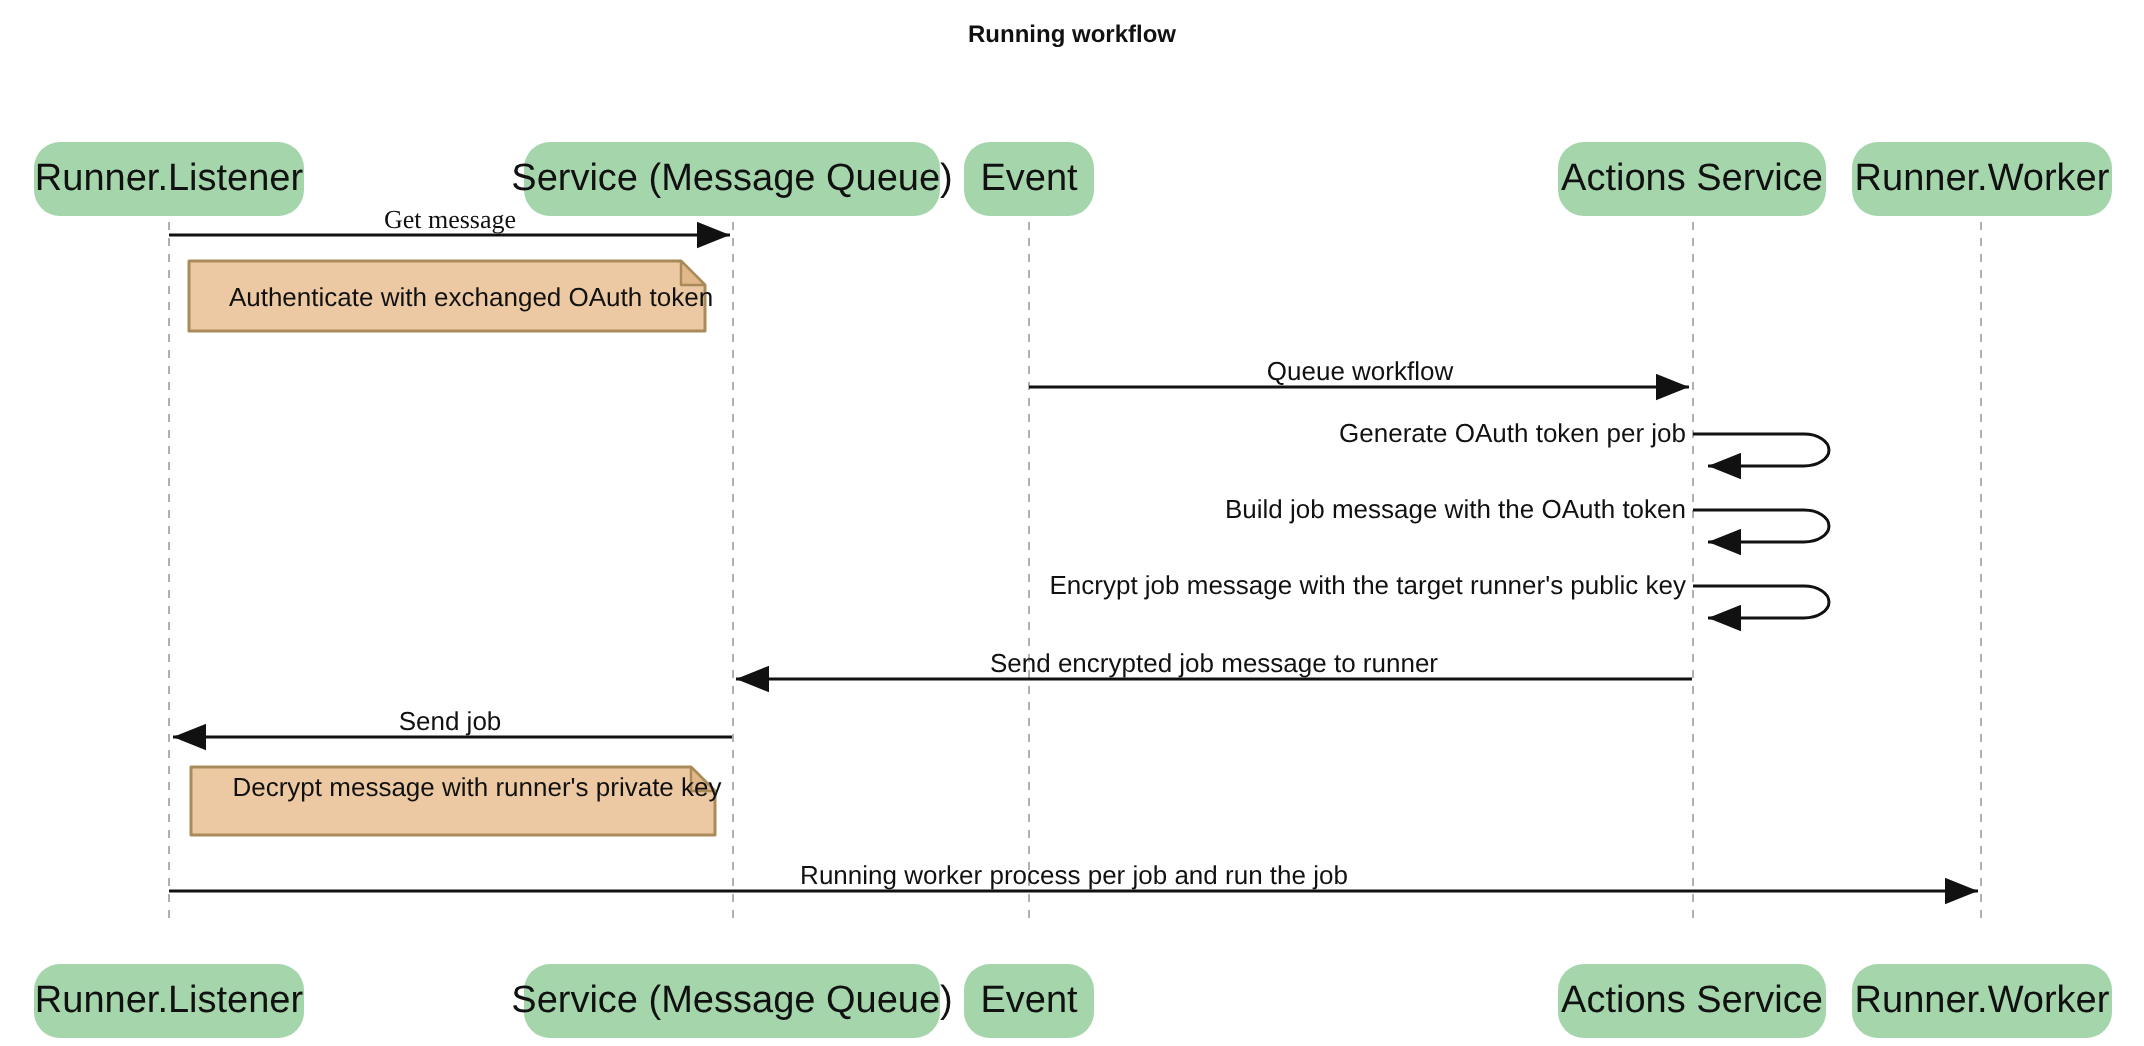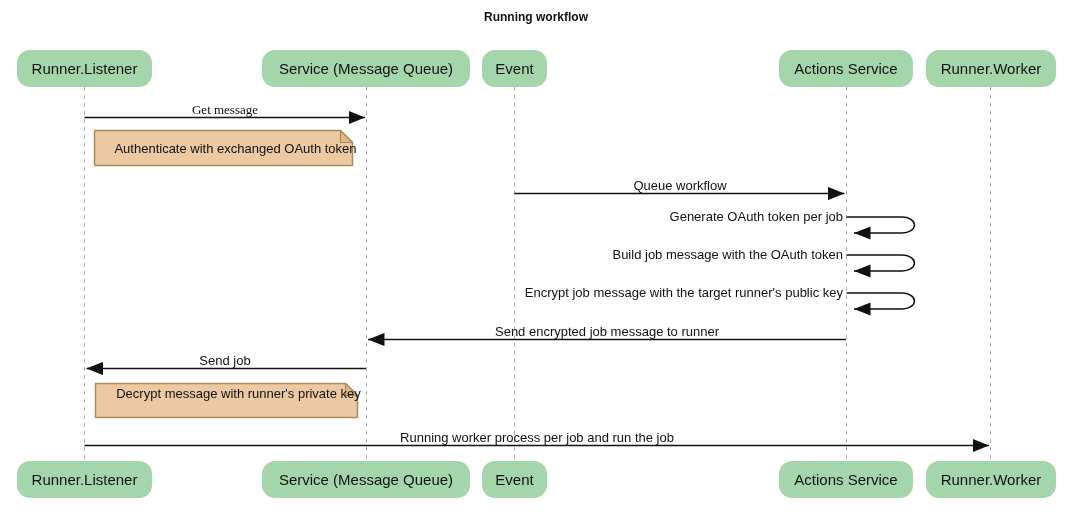--- a/index.html
+++ b/index.html
@@ -55,24 +55,25 @@
     stroke-linejoin: round;
   }
   .actor {
     position: absolute;
     height: 37px;
     background: var(--actor-fill, #a5d6ab);
     border-radius: 13px;
     display: flex;
     align-items: center;
     justify-content: center;
-    font-size: 15px;
+    font-size: 19px;
     color: var(--text, #111111);
     white-space: nowrap;
     box-sizing: border-box;
+    margin-top: 21px;
   }
   .msg-label {
     position: absolute;
     font-size: 13px;
     line-height: 14px;
     height: 14px;
     white-space: nowrap;
     color: var(--text, #111111);
   }
   .msg-label.centered { transform: translateX(-50%); }

